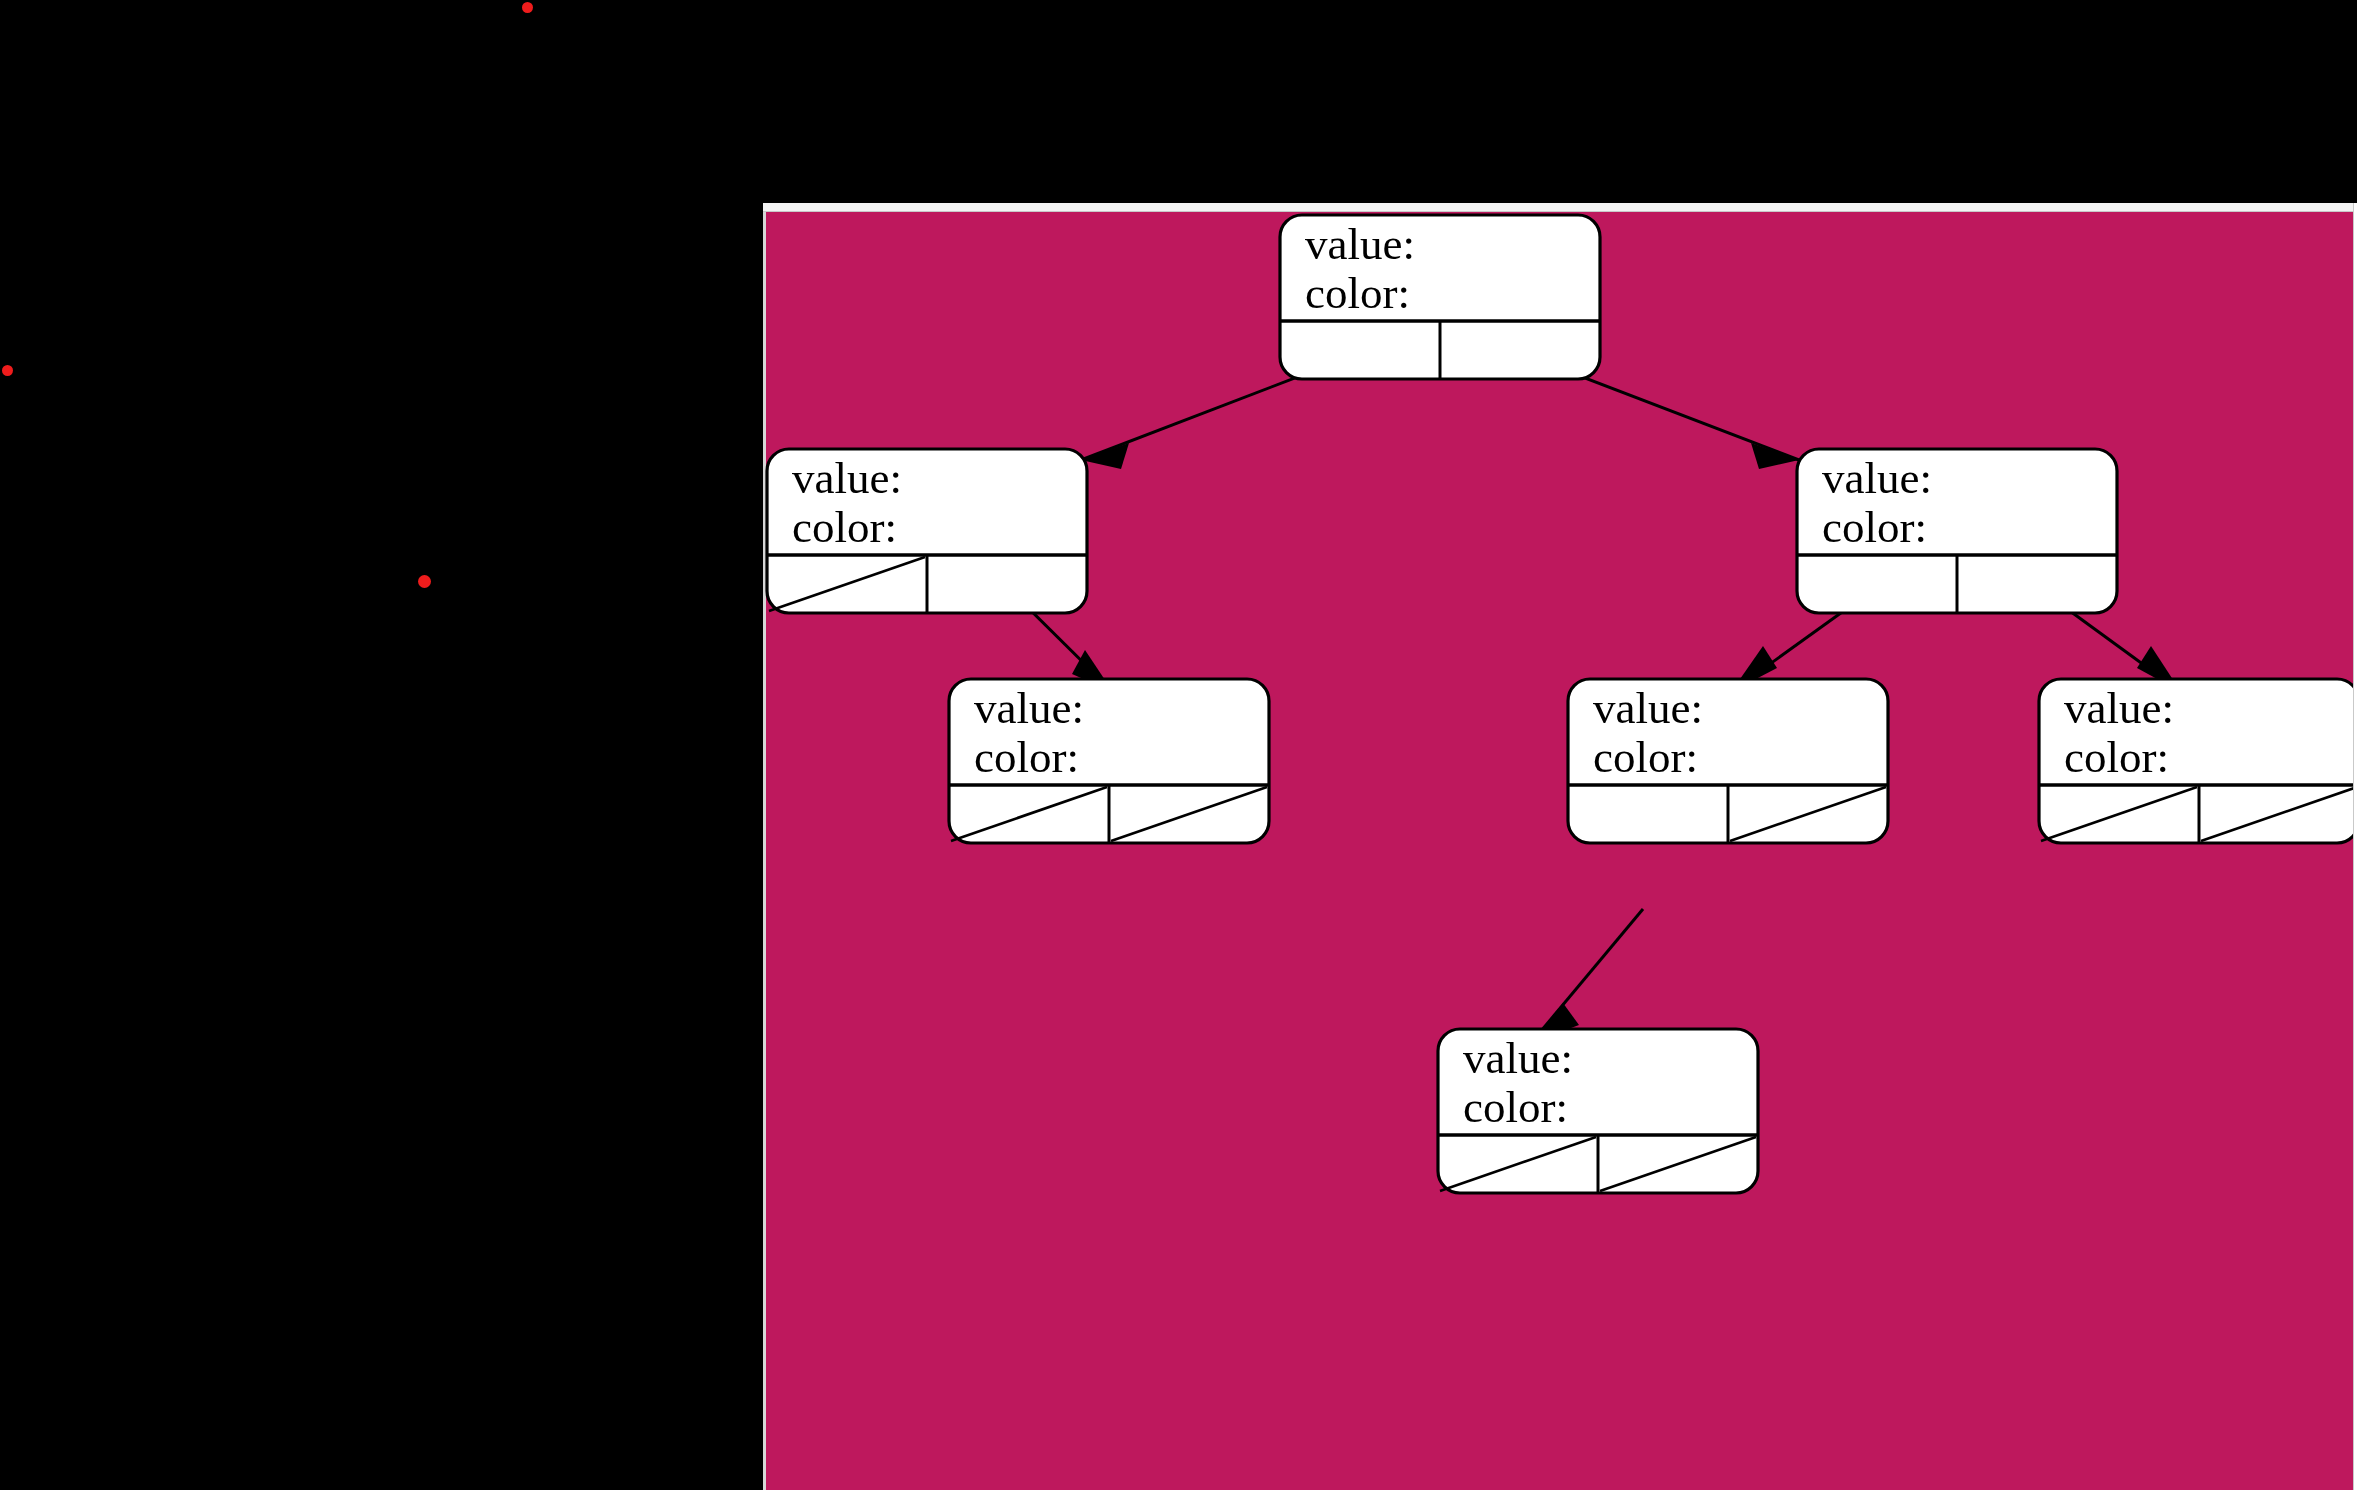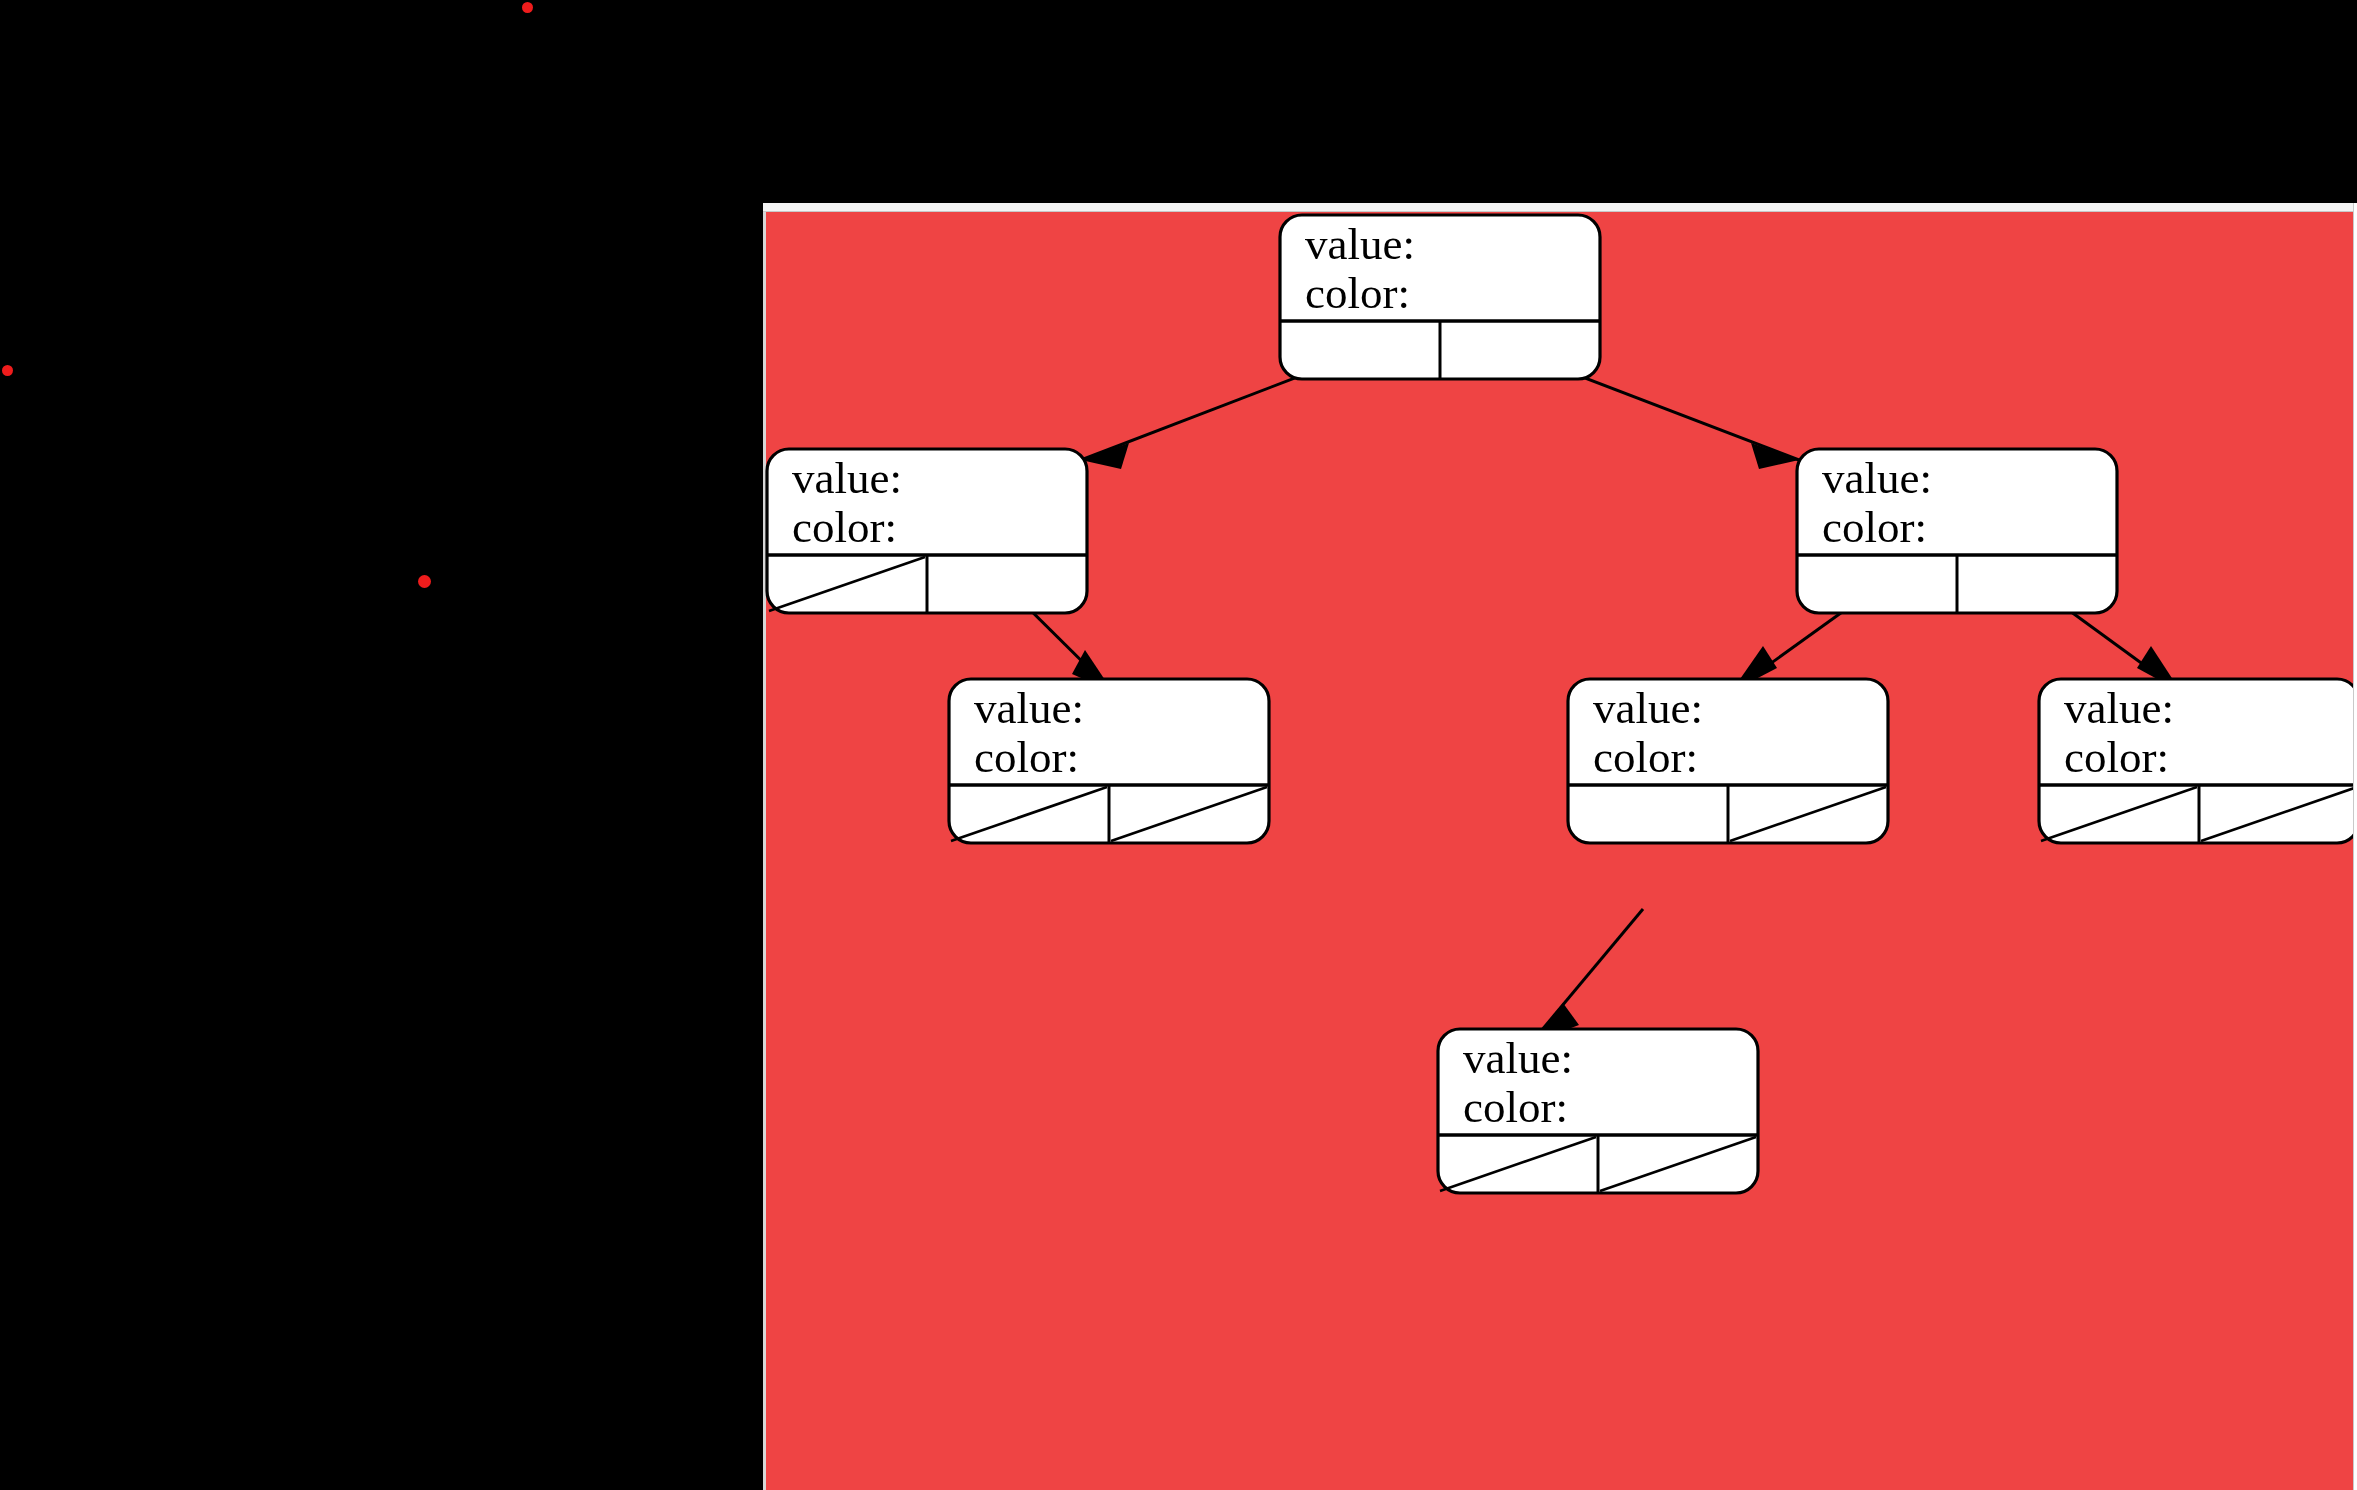--- a/index.html
+++ b/index.html
@@ -32,21 +32,21 @@
     pointer-events: none;
   }
 
   
   #diagram-panel {
     position: absolute;
     left: 763px;
     top: 203px;
     width: 1594px;
     height: 1287px;
-    background: #ef4444;
+    background: #be185d;
     overflow: hidden;
     box-sizing: border-box;
   }
   #panel-topbar {
     position: absolute;
     left: 0; top: 0;
     width: 100%;
     height: 9px;
     background: #f4f4f4;
     border-bottom: 1px solid #c9c9c9;

